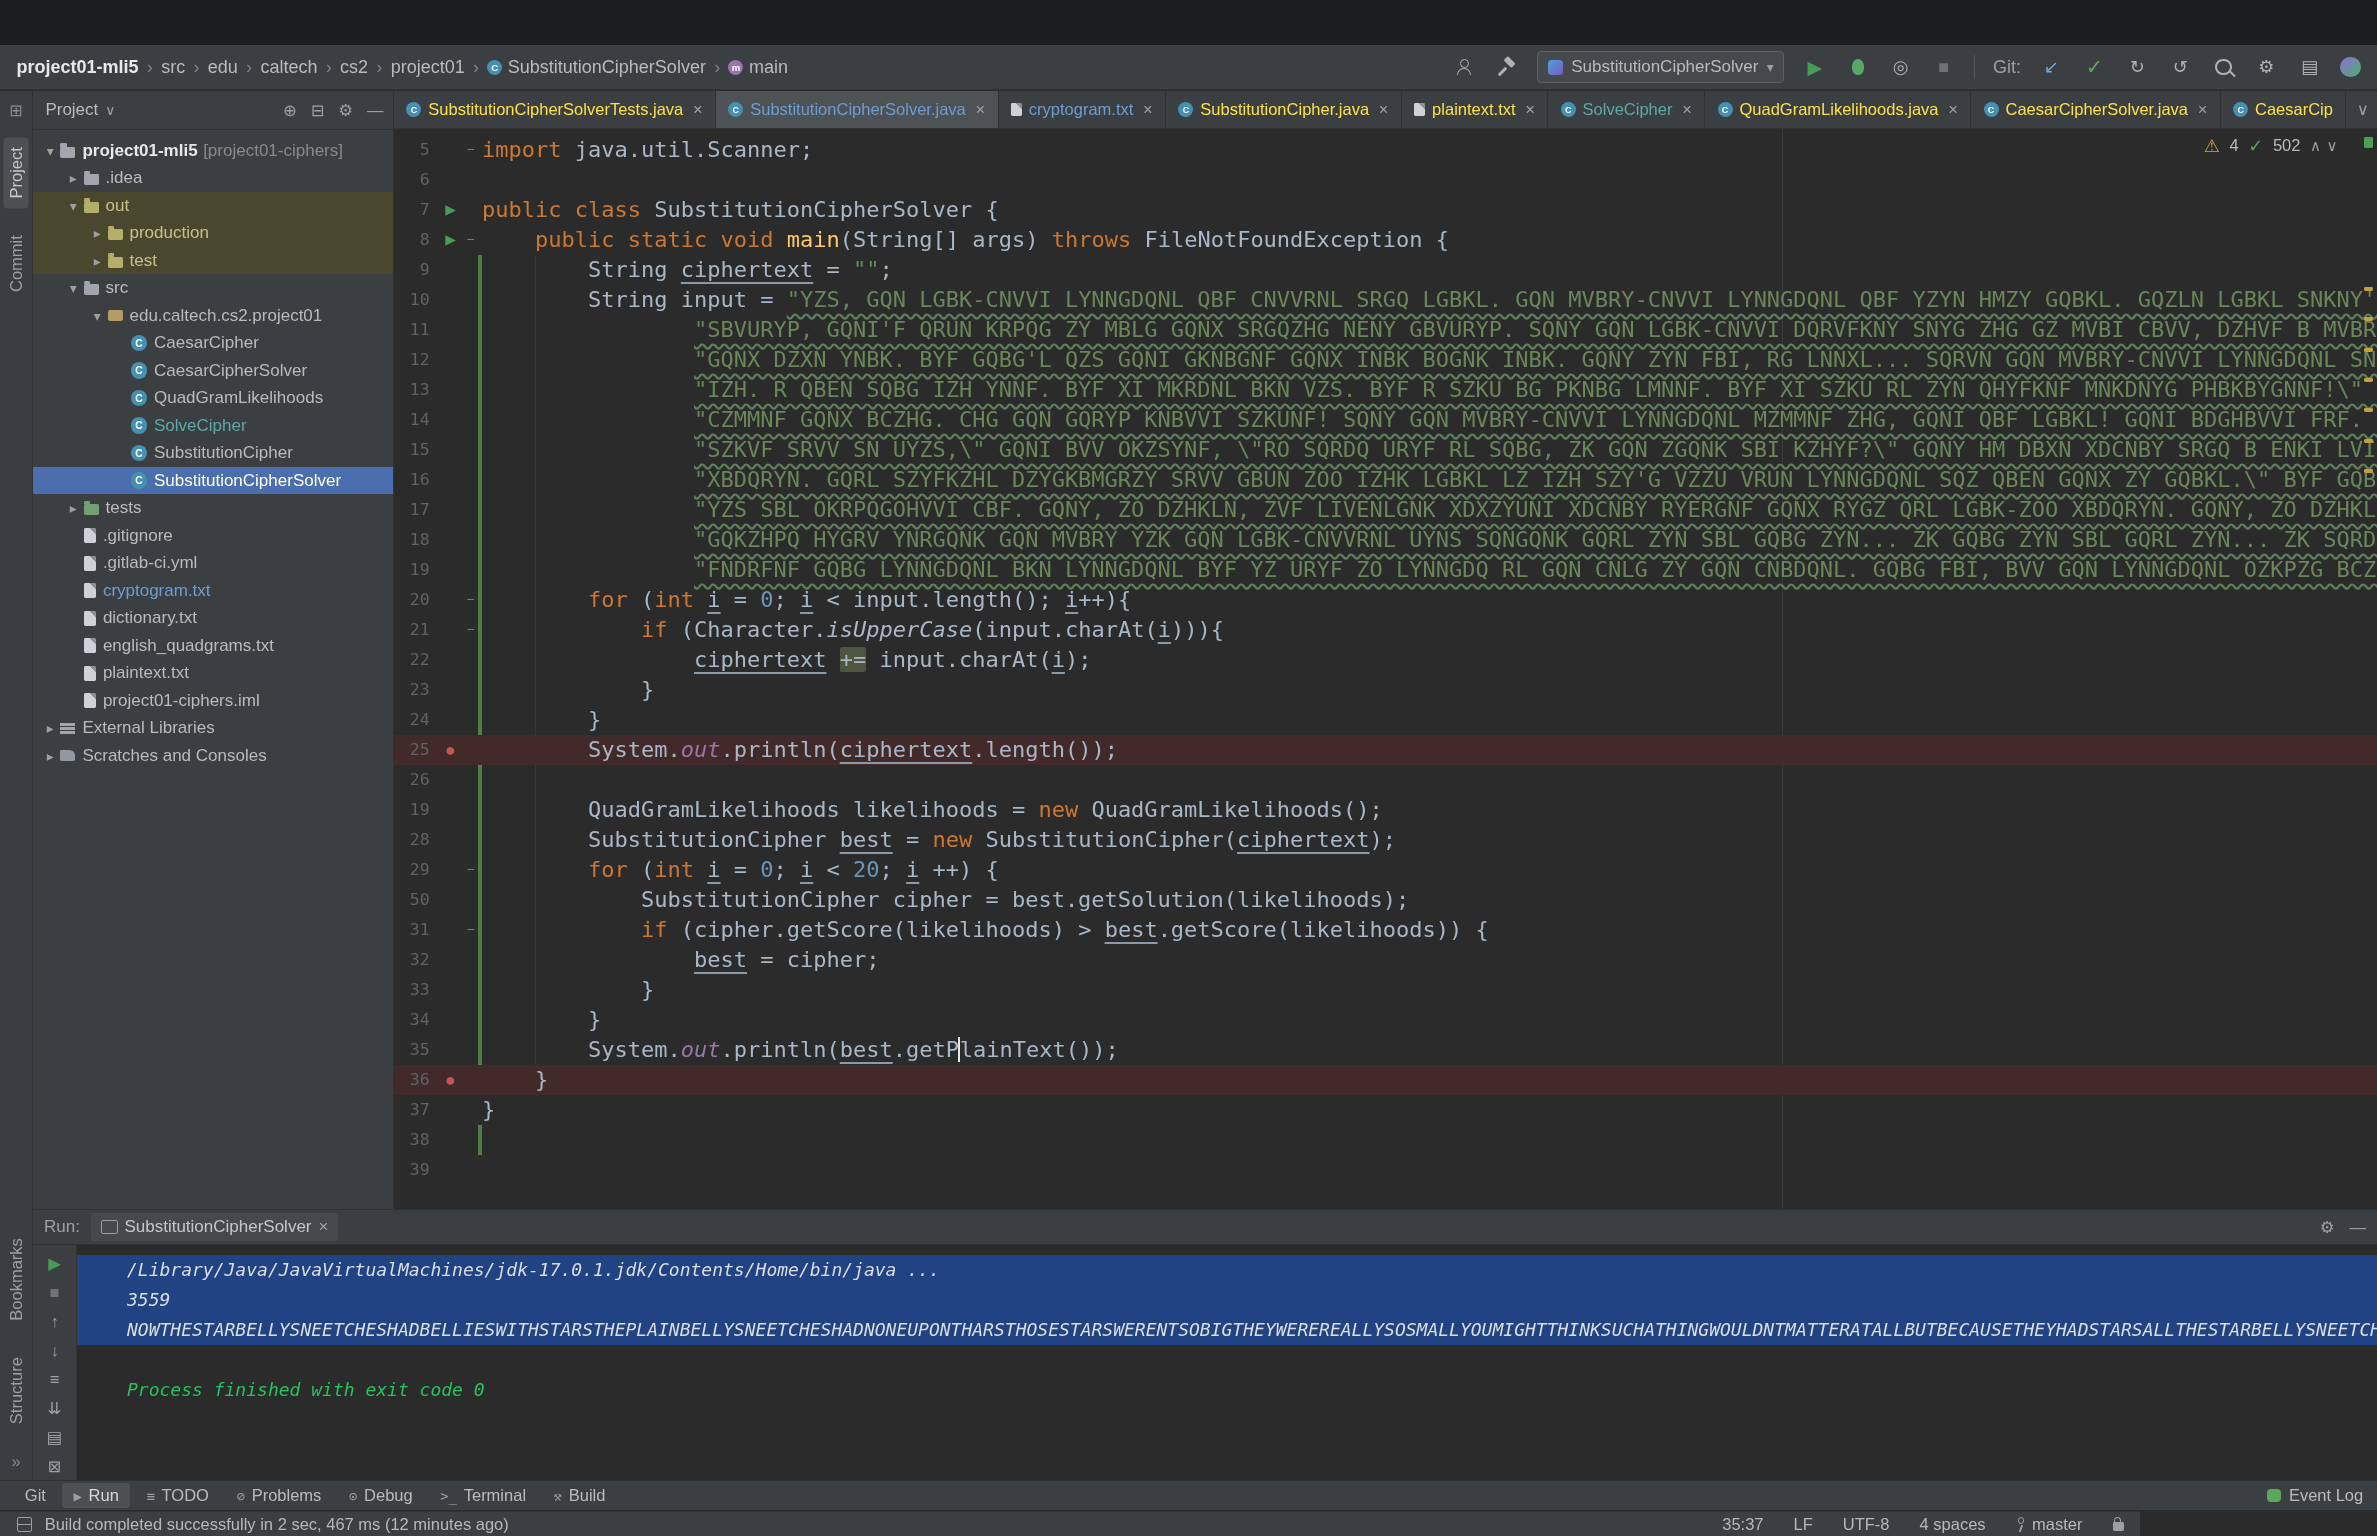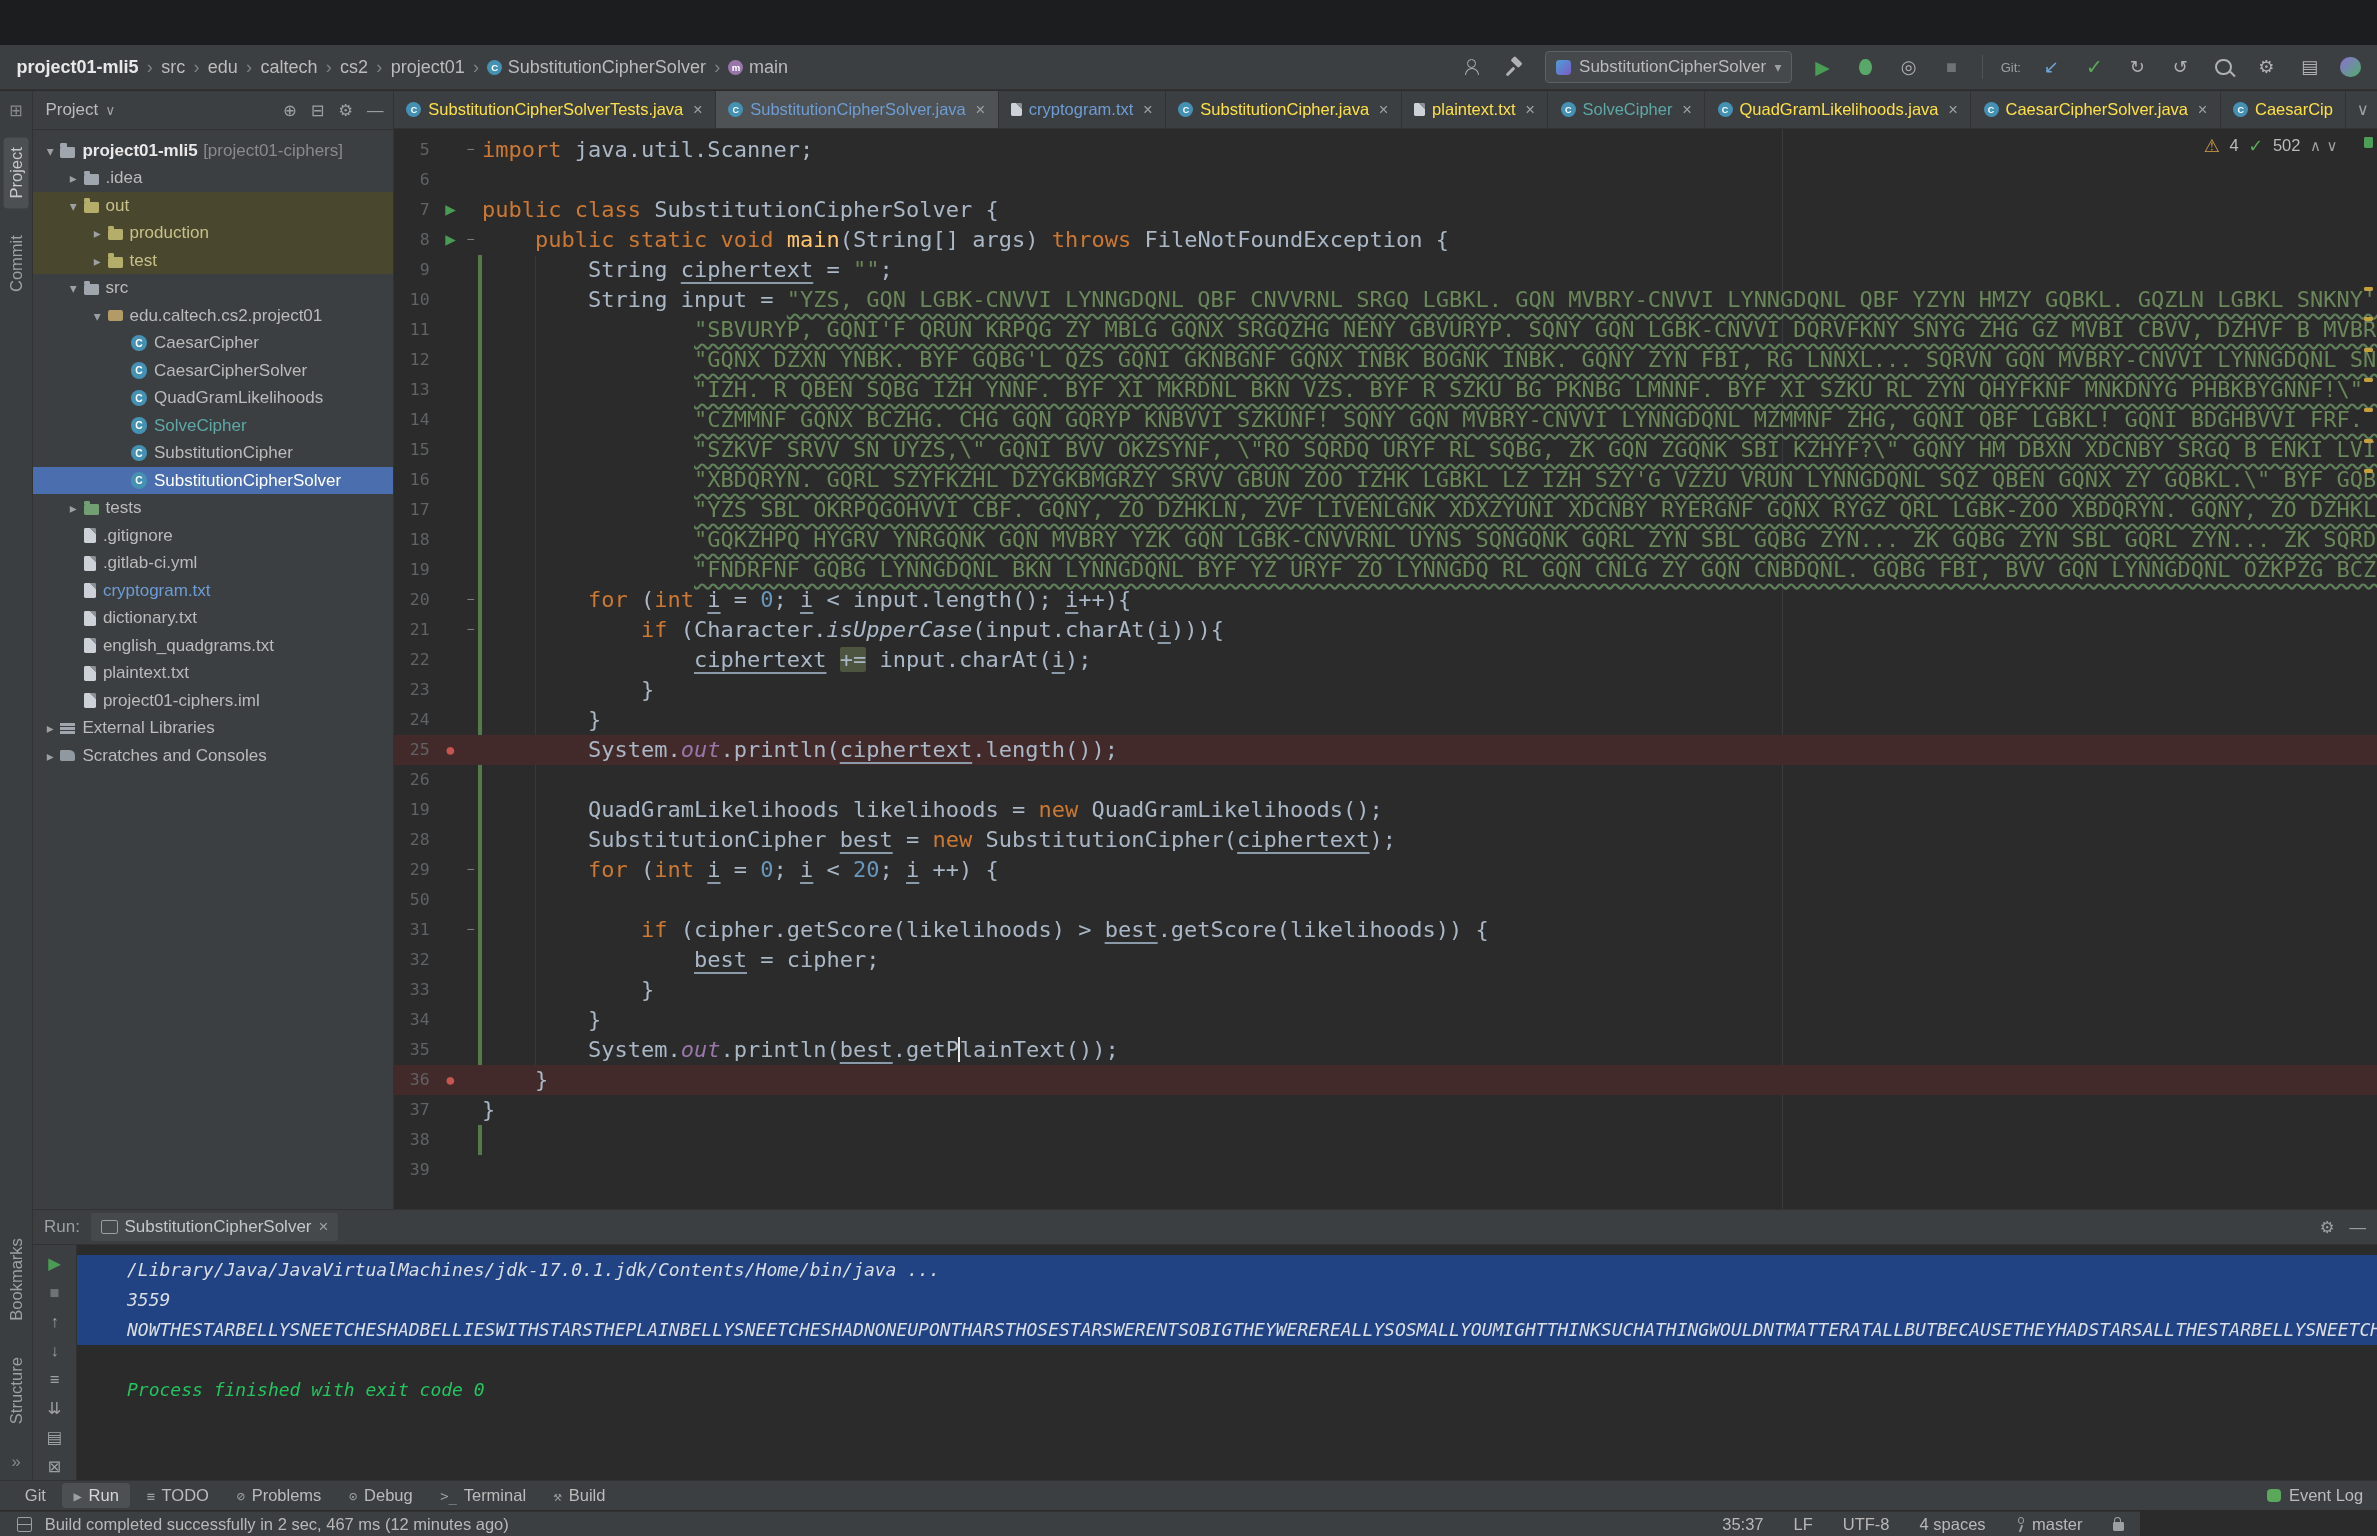--- a/index.html
+++ b/index.html
@@ -20,21 +20,21 @@
   .mini-method{background:#9876aa;}
 
   .header-right{margin-left:auto;display:flex;align-items:center;gap:18px;}
   .hicon{display:inline-flex;width:25px;height:25px;align-items:center;justify-content:center;
          font-size:18px;color:#afb1b3;}
   .g-green{color:#499C54;font-size:19px;}
   .g-green2{color:#5BA75B;font-size:20.6px;}
   .g-blue{color:#6FA8DC;}
   .g-dim{color:#6F7375;}
   .hsep{width:0.7px;height:23.4px;background:#515355;}
-  .gitlabel{color:#9da0a3;font-size:13px;}
+  .gitlabel{color:#9da0a3;font-size:18px;}
   .run-combo{display:flex;align-items:center;gap:8.3px;background:#45494b;border:0.7px solid #5e6163;
              border-radius:4.1px;height:30px;padding:0 9.6px;font-size:17px;color:#bbbbbb;}
   .combo-ar{color:#9da0a3;font-size:13.8px;}
   .ic-app{display:inline-block;width:15px;height:15px;border-radius:3.4px;
           background:linear-gradient(135deg,#4d9fd6,#7a5cc4);}
   .ic-avatar{display:inline-block;width:20.6px;height:20.6px;border-radius:50%;
           background:linear-gradient(135deg,#8e6fd8,#4fae6a);}
   .ic-user{position:relative;width:18px;height:18px;display:inline-block;}
   .ic-user::before{content:"";position:absolute;left:4.8px;top:0.7px;width:6.9px;height:6.9px;border:1.7px solid #afb1b3;border-radius:50%;}
   .ic-user::after{content:"";position:absolute;left:2.1px;top:10.3px;width:12.4px;height:6.2px;border:1.7px solid #afb1b3;border-bottom:none;border-radius:6.9px 6.9px 0 0;}
@@ -460,21 +460,21 @@
         <div class="cl"><span class="ln">20</span><span class="bslot"></span><span class="fslot">−</span><span class="chg on"></span><span class="codetext"><span class="tk-d">        </span><span class="tk-k">for</span><span class="tk-d"> (</span><span class="tk-k">int</span><span class="tk-d"> </span><span class="tk-u">i</span><span class="tk-d"> = </span><span class="tk-n">0</span><span class="tk-d">; </span><span class="tk-u">i</span><span class="tk-d"> &lt; input.length(); </span><span class="tk-u">i</span><span class="tk-d">++){</span></span></div>
         <div class="cl"><span class="ln">21</span><span class="bslot"></span><span class="fslot">−</span><span class="chg on"></span><span class="codetext"><span class="tk-d">            </span><span class="tk-k">if</span><span class="tk-d"> (Character.</span><span class="tk-st">isUpperCase</span><span class="tk-d">(input.charAt(</span><span class="tk-u">i</span><span class="tk-d">))){</span></span></div>
         <div class="cl"><span class="ln">22</span><span class="bslot"></span><span class="fslot"></span><span class="chg on"></span><span class="codetext"><span class="tk-d">                </span><span class="tk-u">ciphertext</span><span class="tk-d"> </span><span class="tk-hl">+=</span><span class="tk-d"> input.charAt(</span><span class="tk-u">i</span><span class="tk-d">);</span></span></div>
         <div class="cl"><span class="ln">23</span><span class="bslot"></span><span class="fslot"></span><span class="chg on"></span><span class="codetext"><span class="tk-d">            }</span></span></div>
         <div class="cl"><span class="ln">24</span><span class="bslot"></span><span class="fslot"></span><span class="chg on"></span><span class="codetext"><span class="tk-d">        }</span></span></div>
         <div class="cl bp"><span class="ln">25</span><span class="bslot bpdot">●</span><span class="fslot"></span><span class="chg"></span><span class="codetext"><span class="tk-d">        System.</span><span class="tk-f">out</span><span class="tk-d">.println(</span><span class="tk-u">ciphertext</span><span class="tk-d">.length());</span></span></div>
         <div class="cl"><span class="ln">26</span><span class="bslot"></span><span class="fslot"></span><span class="chg on"></span><span class="codetext"></span></div>
         <div class="cl"><span class="ln">19</span><span class="bslot"></span><span class="fslot"></span><span class="chg on"></span><span class="codetext"><span class="tk-d">        QuadGramLikelihoods likelihoods = </span><span class="tk-k">new</span><span class="tk-d"> QuadGramLikelihoods();</span></span></div>
         <div class="cl"><span class="ln">28</span><span class="bslot"></span><span class="fslot"></span><span class="chg on"></span><span class="codetext"><span class="tk-d">        SubstitutionCipher </span><span class="tk-u">best</span><span class="tk-d"> = </span><span class="tk-k">new</span><span class="tk-d"> SubstitutionCipher(</span><span class="tk-u">ciphertext</span><span class="tk-d">);</span></span></div>
         <div class="cl"><span class="ln">29</span><span class="bslot"></span><span class="fslot">−</span><span class="chg on"></span><span class="codetext"><span class="tk-d">        </span><span class="tk-k">for</span><span class="tk-d"> (</span><span class="tk-k">int</span><span class="tk-d"> </span><span class="tk-u">i</span><span class="tk-d"> = </span><span class="tk-n">0</span><span class="tk-d">; </span><span class="tk-u">i</span><span class="tk-d"> &lt; </span><span class="tk-n">20</span><span class="tk-d">; </span><span class="tk-u">i</span><span class="tk-d"> ++) {</span></span></div>
-        <div class="cl"><span class="ln">50</span><span class="bslot"></span><span class="fslot"></span><span class="chg on"></span></div>
+        <div class="cl"><span class="ln">50</span><span class="bslot"></span><span class="fslot"></span><span class="chg on"></span><span class="codetext"><span class="tk-d">            SubstitutionCipher cipher = best.getSolution(likelihoods);</span></span></div>
         <div class="cl"><span class="ln">31</span><span class="bslot"></span><span class="fslot">−</span><span class="chg on"></span><span class="codetext"><span class="tk-d">            </span><span class="tk-k">if</span><span class="tk-d"> (cipher.getScore(likelihoods) &gt; </span><span class="tk-u">best</span><span class="tk-d">.getScore(likelihoods)) {</span></span></div>
         <div class="cl"><span class="ln">32</span><span class="bslot"></span><span class="fslot"></span><span class="chg on"></span><span class="codetext"><span class="tk-d">                </span><span class="tk-u">best</span><span class="tk-d"> = cipher;</span></span></div>
         <div class="cl"><span class="ln">33</span><span class="bslot"></span><span class="fslot"></span><span class="chg on"></span><span class="codetext"><span class="tk-d">            }</span></span></div>
         <div class="cl"><span class="ln">34</span><span class="bslot"></span><span class="fslot"></span><span class="chg on"></span><span class="codetext"><span class="tk-d">        }</span></span></div>
         <div class="cl"><span class="ln">35</span><span class="bslot"></span><span class="fslot"></span><span class="chg on"></span><span class="codetext"><span class="tk-d">        System.</span><span class="tk-f">out</span><span class="tk-d">.println(</span><span class="tk-u">best</span><span class="tk-d">.getP</span><span class="tk-caret"></span><span class="tk-d">lainText());</span></span></div>
         <div class="cl bp"><span class="ln">36</span><span class="bslot bpdot">●</span><span class="fslot"></span><span class="chg"></span><span class="codetext"><span class="tk-d">    }</span></span></div>
         <div class="cl"><span class="ln">37</span><span class="bslot"></span><span class="fslot"></span><span class="chg"></span><span class="codetext"><span class="tk-d">}</span></span></div>
         <div class="cl"><span class="ln">38</span><span class="bslot"></span><span class="fslot"></span><span class="chg on"></span><span class="codetext"></span></div>
         <div class="cl"><span class="ln">39</span><span class="bslot"></span><span class="fslot"></span><span class="chg"></span><span class="codetext"></span></div>
       </div>

